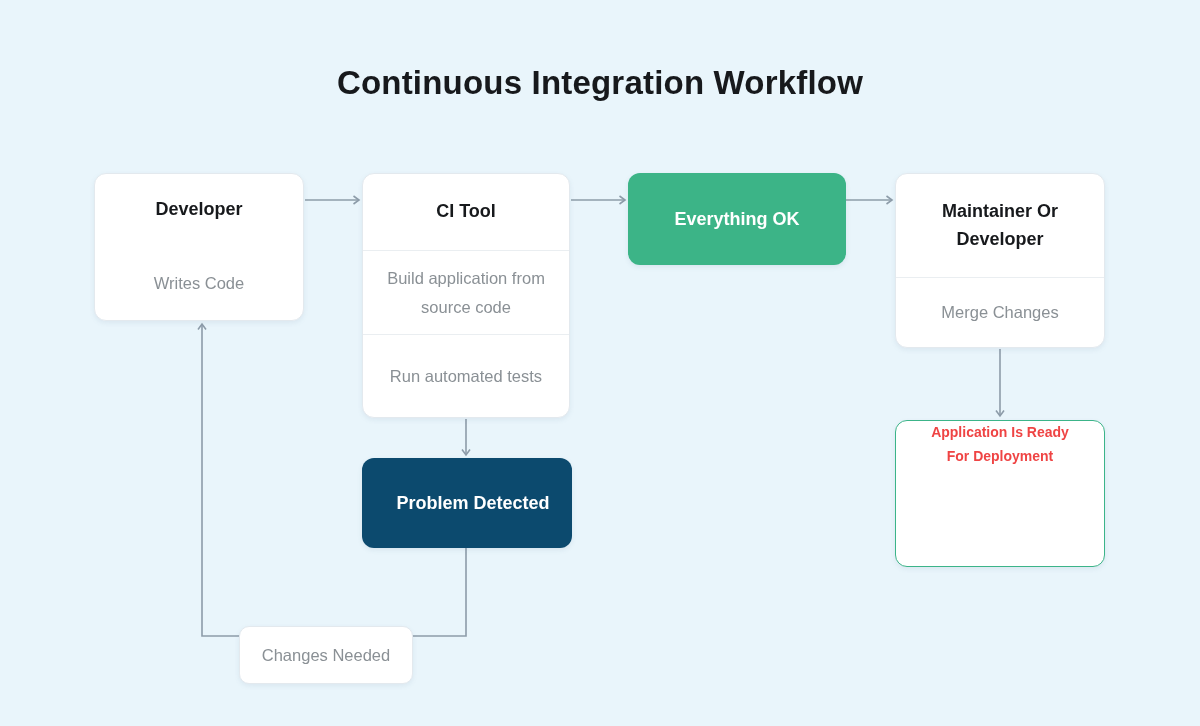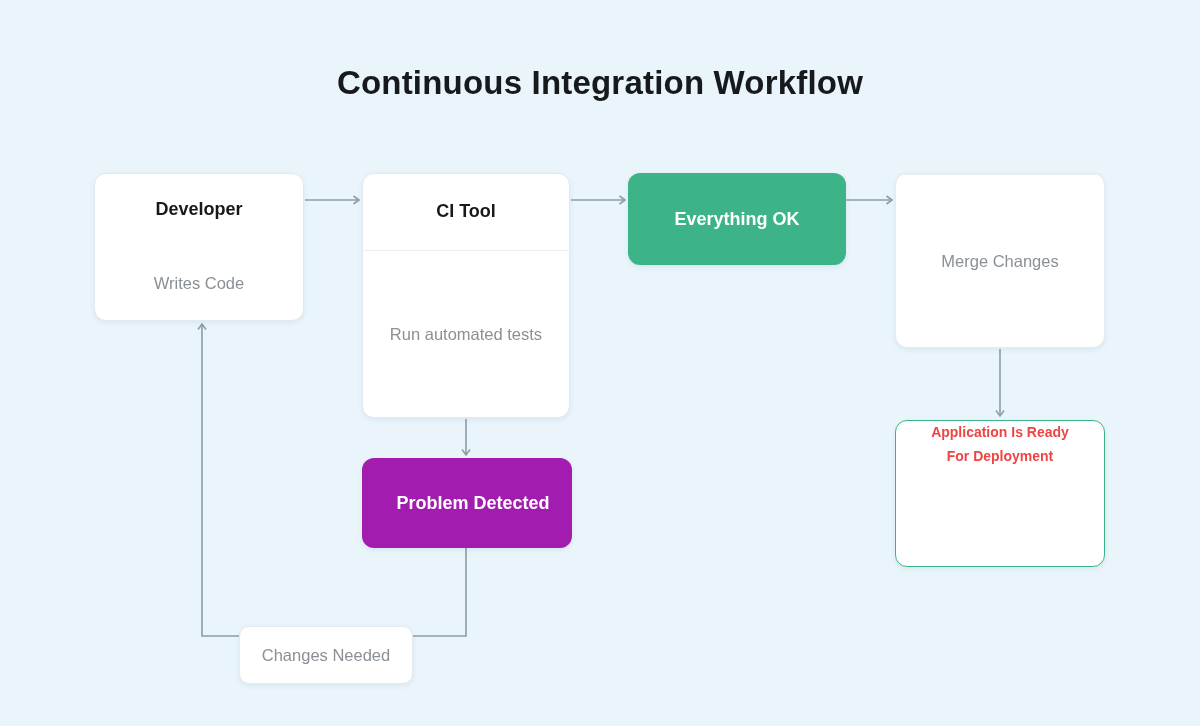--- a/index.html
+++ b/index.html
@@ -63,21 +63,21 @@
     display: flex;
     align-items: center;
     justify-content: center;
     text-align: center;
     font-size: 18px;
     font-weight: bold;
     color: #ffffff;
     box-shadow: 0 2px 5px rgba(90, 120, 150, 0.12);
   }
   .pill-success { background: #3cb487; }
-  .pill-danger  { background: #a21caf; padding-left: 12px; }
+  .pill-danger  { background: #0c4a6e; padding-left: 12px; }
   .node-outline-success {
     border: 1.5px solid #3cb489;
     color: #ef4444;
     font-size: 14px;
     font-weight: bold;
     line-height: 1.7;
     align-items: flex-start;
     justify-content: center;
     text-align: center;
     padding: 0 26px;
@@ -114,30 +114,36 @@
     </div>
     <div class="section" style="flex:1;">
       <span class="node-sub">Writes Code</span>
     </div>
   </div>
 
   <div class="node" style="left:362px; top:173px; width:208px; height:245px;">
     <div class="section" style="flex:0 0 76px;">
       <span class="node-title">CI Tool</span>
     </div>
+    <div class="section divider-top" style="flex:0 0 84px;">
+      <span class="node-sub">Build application from source code</span>
+    </div>
     <div class="section divider-top" style="flex:1;">
       <span class="node-sub">Run automated tests</span>
     </div>
   </div>
 
   <div class="pill pill-success" style="left:628px; top:173px; width:218px; height:92px;">
     <span>Everything OK</span>
   </div>
 
   <div class="node" style="left:895px; top:173px; width:210px; height:175px;">
+    <div class="section" style="flex:0 0 103px; padding:0 28px;">
+      <span class="node-title">Maintainer Or Developer</span>
+    </div>
     <div class="section divider-top" style="flex:1;">
       <span class="node-sub">Merge Changes</span>
     </div>
   </div>
 
   <div class="pill pill-danger" style="left:362px; top:458px; width:210px; height:90px;">
     <span>Problem Detected</span>
   </div>
 
   <div class="node node-outline-success" style="left:895px; top:420px; width:210px; height:147px;">

